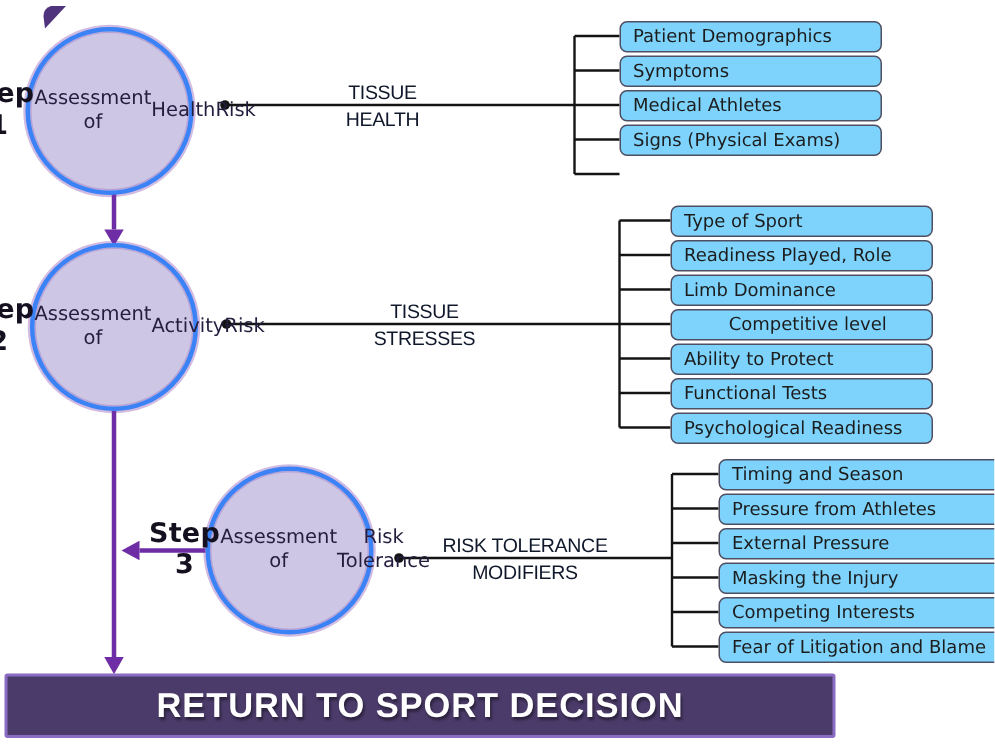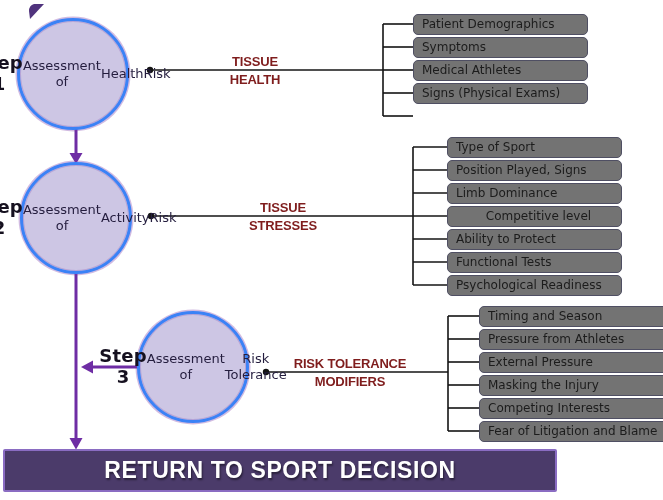--- a/index.html
+++ b/index.html
@@ -19,26 +19,26 @@
   }
   .step-circle .step-title{font-size:18px;font-weight:700;color:#15101f;margin-bottom:2px;letter-spacing:.2px;}
   .step-circle .step-sub{font-size:13px;line-height:1.22;color:#241d3e;}
   #circle-step1{left:17px;top:18px;}
   #circle-step2{left:20px;top:162px;}
   #circle-step3{left:137px;top:311px;}
 
   
   .conn-label{
     position:absolute;text-align:center;font-family:"Liberation Sans",sans-serif;
-    font-size:13px;font-weight:700;color:#7f1d1d;letter-spacing:-0.2px;line-height:15px;
+    font-size:13px;font-weight:400;color:#0f172a;letter-spacing:-0.2px;line-height:15px;
   }
 
   
   .item-box{
-    position:absolute;height:21px;box-sizing:border-box;background:#737373;
+    position:absolute;height:21px;box-sizing:border-box;background:#7dd3fc;
     border:1.5px solid #4f4f63;border-radius:5px;
     font-size:12px;line-height:18px;color:#1c1c1c;padding-left:8px;
     white-space:nowrap;overflow:hidden;
   }
   .g1{left:413px;width:175px;}
   .g2{left:447px;width:175px;}
   .g3{left:479px;width:191px;}
 
   
   .banner{
@@ -132,21 +132,21 @@
 
   <div class="conn-label" style="left:280px;top:356px;width:140px;">RISK TOLERANCE</div>
   <div class="conn-label" style="left:280px;top:374px;width:140px;">MODIFIERS</div>
 
   <div class="item-box g1" style="top:13.5px;">Patient Demographics</div>
   <div class="item-box g1" style="top:36.5px;">Symptoms</div>
   <div class="item-box g1" style="top:59.5px;">Medical Athletes</div>
   <div class="item-box g1" style="top:82.5px;">Signs (Physical Exams)</div>
 
   <div class="item-box g2" style="top:136.5px;">Type of Sport</div>
-  <div class="item-box g2" style="top:159.5px;">Position Played, Signs</div>
+  <div class="item-box g2" style="top:159.5px;">Readiness Played, Role</div>
   <div class="item-box g2" style="top:182.5px;">Limb Dominance</div>
   <div class="item-box g2" style="top:205.5px;text-align:center;">Competitive level</div>
   <div class="item-box g2" style="top:228.5px;">Ability to Protect</div>
   <div class="item-box g2" style="top:251.5px;">Functional Tests</div>
   <div class="item-box g2" style="top:274.5px;">Psychological Readiness</div>
 
   <div class="item-box g3" style="top:305.5px;">Timing and Season</div>
   <div class="item-box g3" style="top:328.5px;">Pressure from Athletes</div>
   <div class="item-box g3" style="top:351.5px;">External Pressure</div>
   <div class="item-box g3" style="top:374.5px;">Masking the Injury</div>

